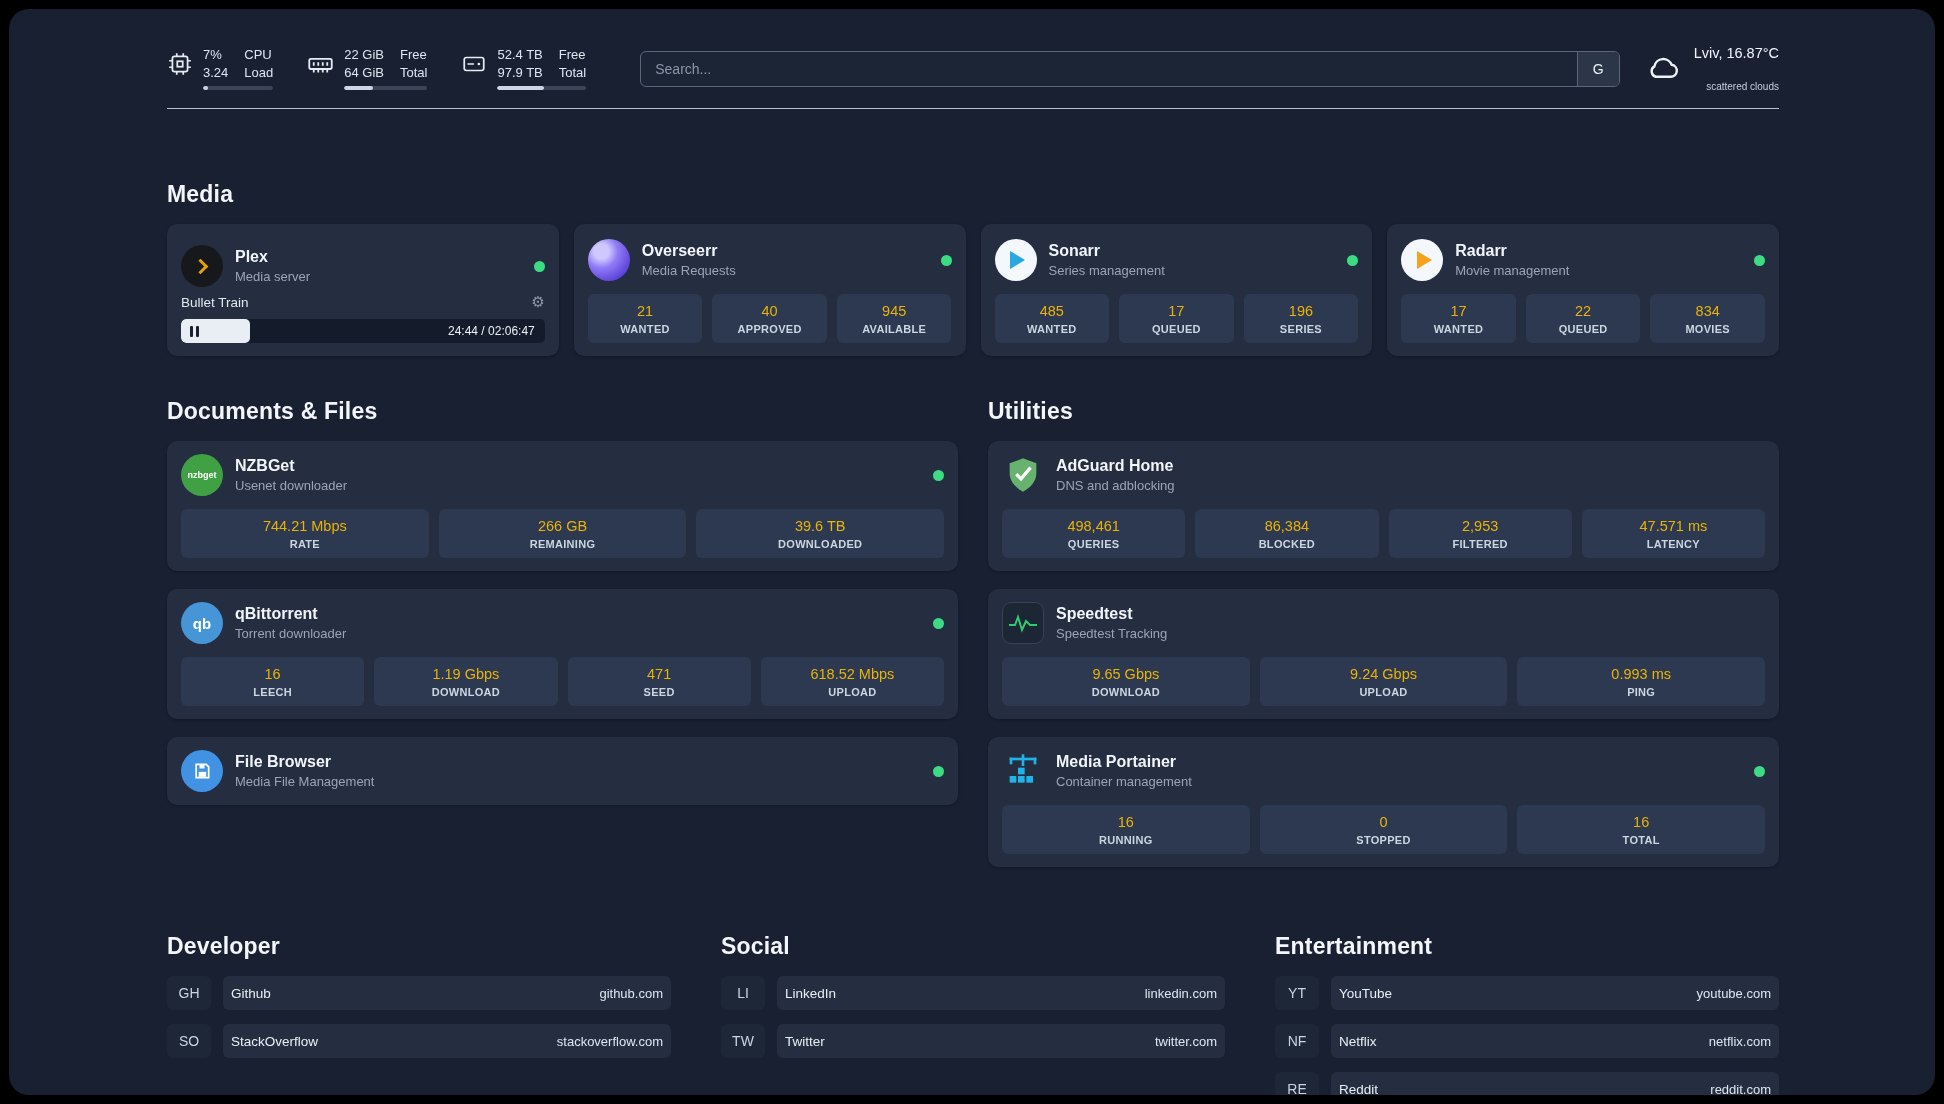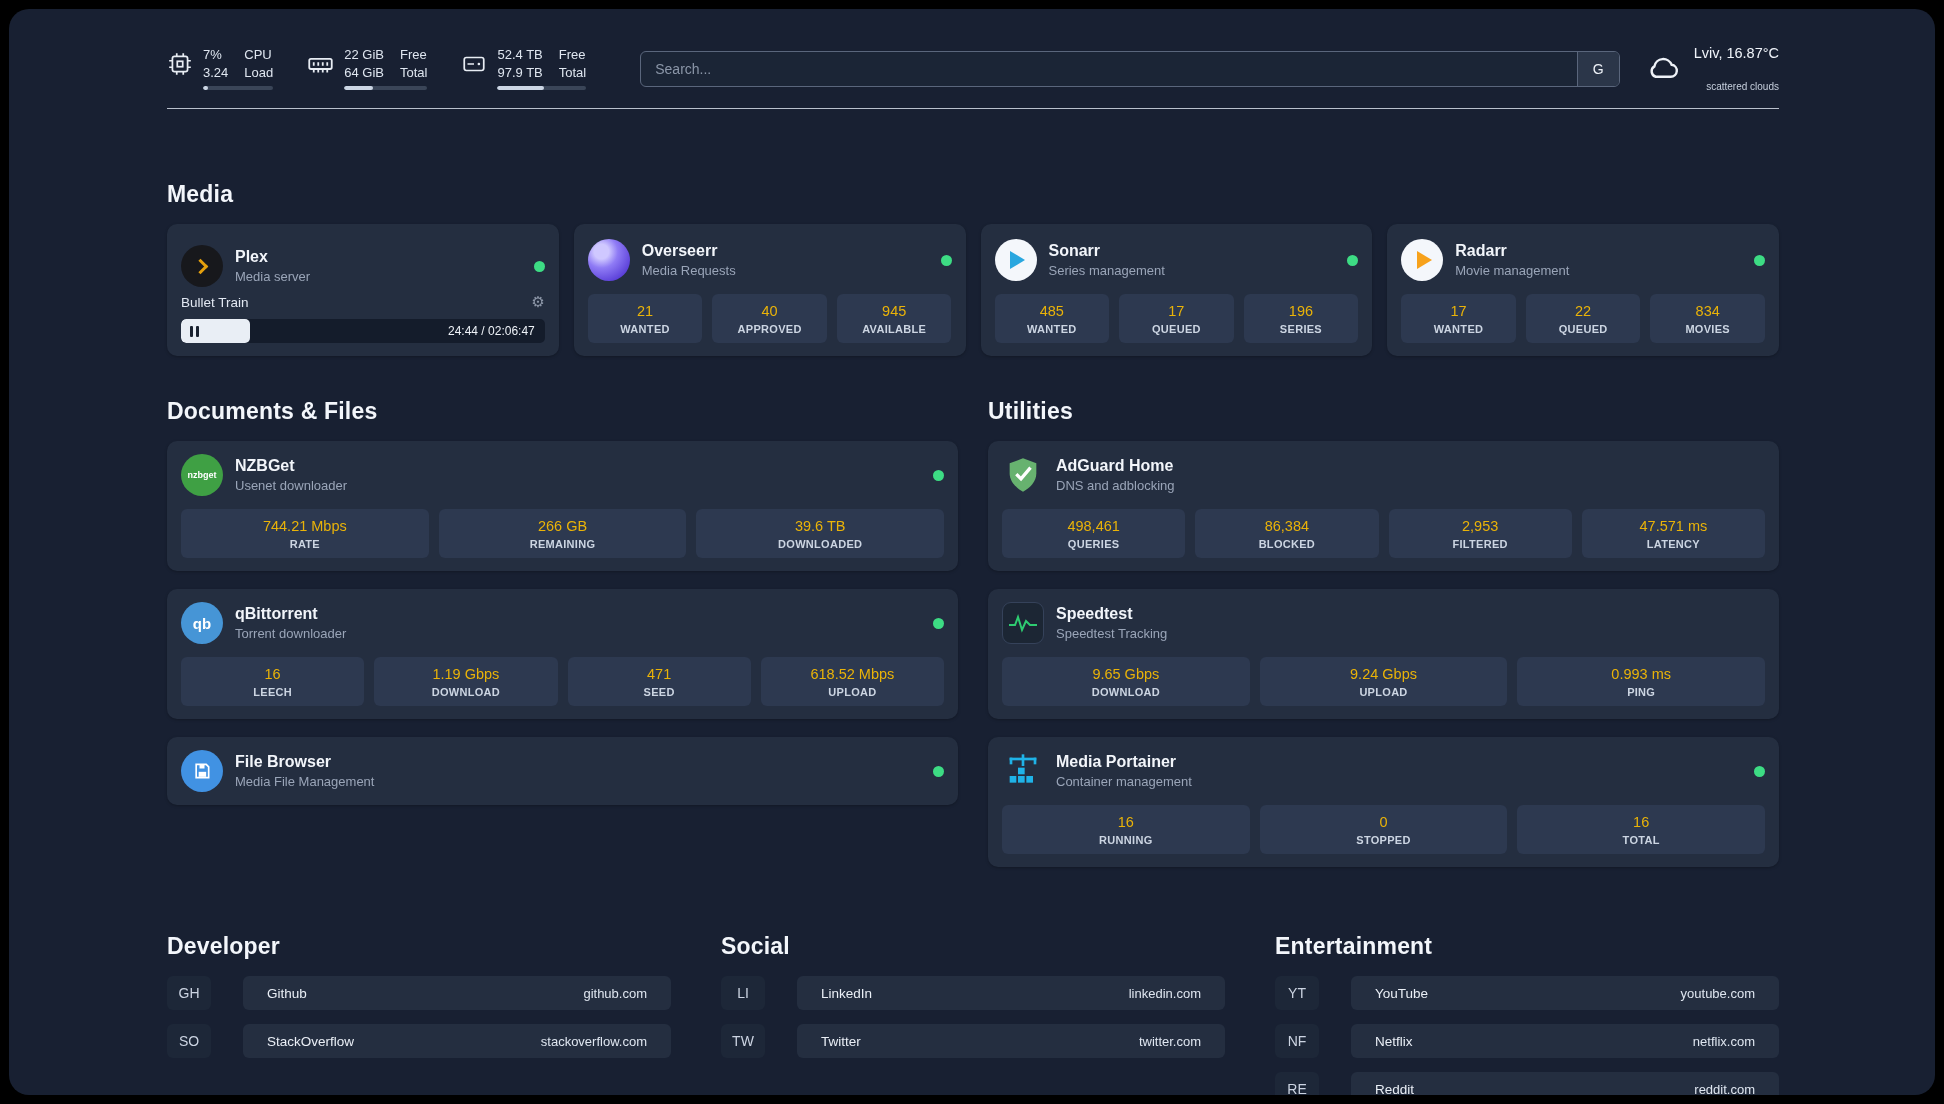--- a/index.html
+++ b/index.html
@@ -80,21 +80,21 @@
   .cols2 { display:grid; grid-template-columns:1fr 1fr; gap:30px; margin-top:42px; }
   .col-stack { display:flex; flex-direction:column; gap:18px; margin-top:16px; }
 
   
   .cols3 { display:grid; grid-template-columns:1fr 1fr 1fr; gap:50px; margin-top:66px; padding-bottom:40px; }
   .bm-list { display:flex; flex-direction:column; gap:14px; margin-top:16px;justify-content:space-between; }
   .bm-row { display:flex; align-items:stretch; gap:12px; height:34px; cursor:pointer; }
   .bm-abbr { width:44px; background:#1d2738; border-radius:6px; display:flex; align-items:center;
              justify-content:center; font-size:14px; color:#ccd4e2; flex:none; }
   .bm-bar { flex:1; background:#242e40; border-radius:6px; display:flex; align-items:center;
-            padding:0 24px; font-size:13.5px; color:#eaeff6;margin-left:20px; }
+            padding:0 8px; font-size:13.5px; color:#eaeff6; }
   .bm-url { margin-left:auto; color:#dfe6f0; font-size:13px; }
 </style>
 </head>
 <body>
 
 <div class="screen">
   <div class="content">
 
     <div class="topbar">
 

